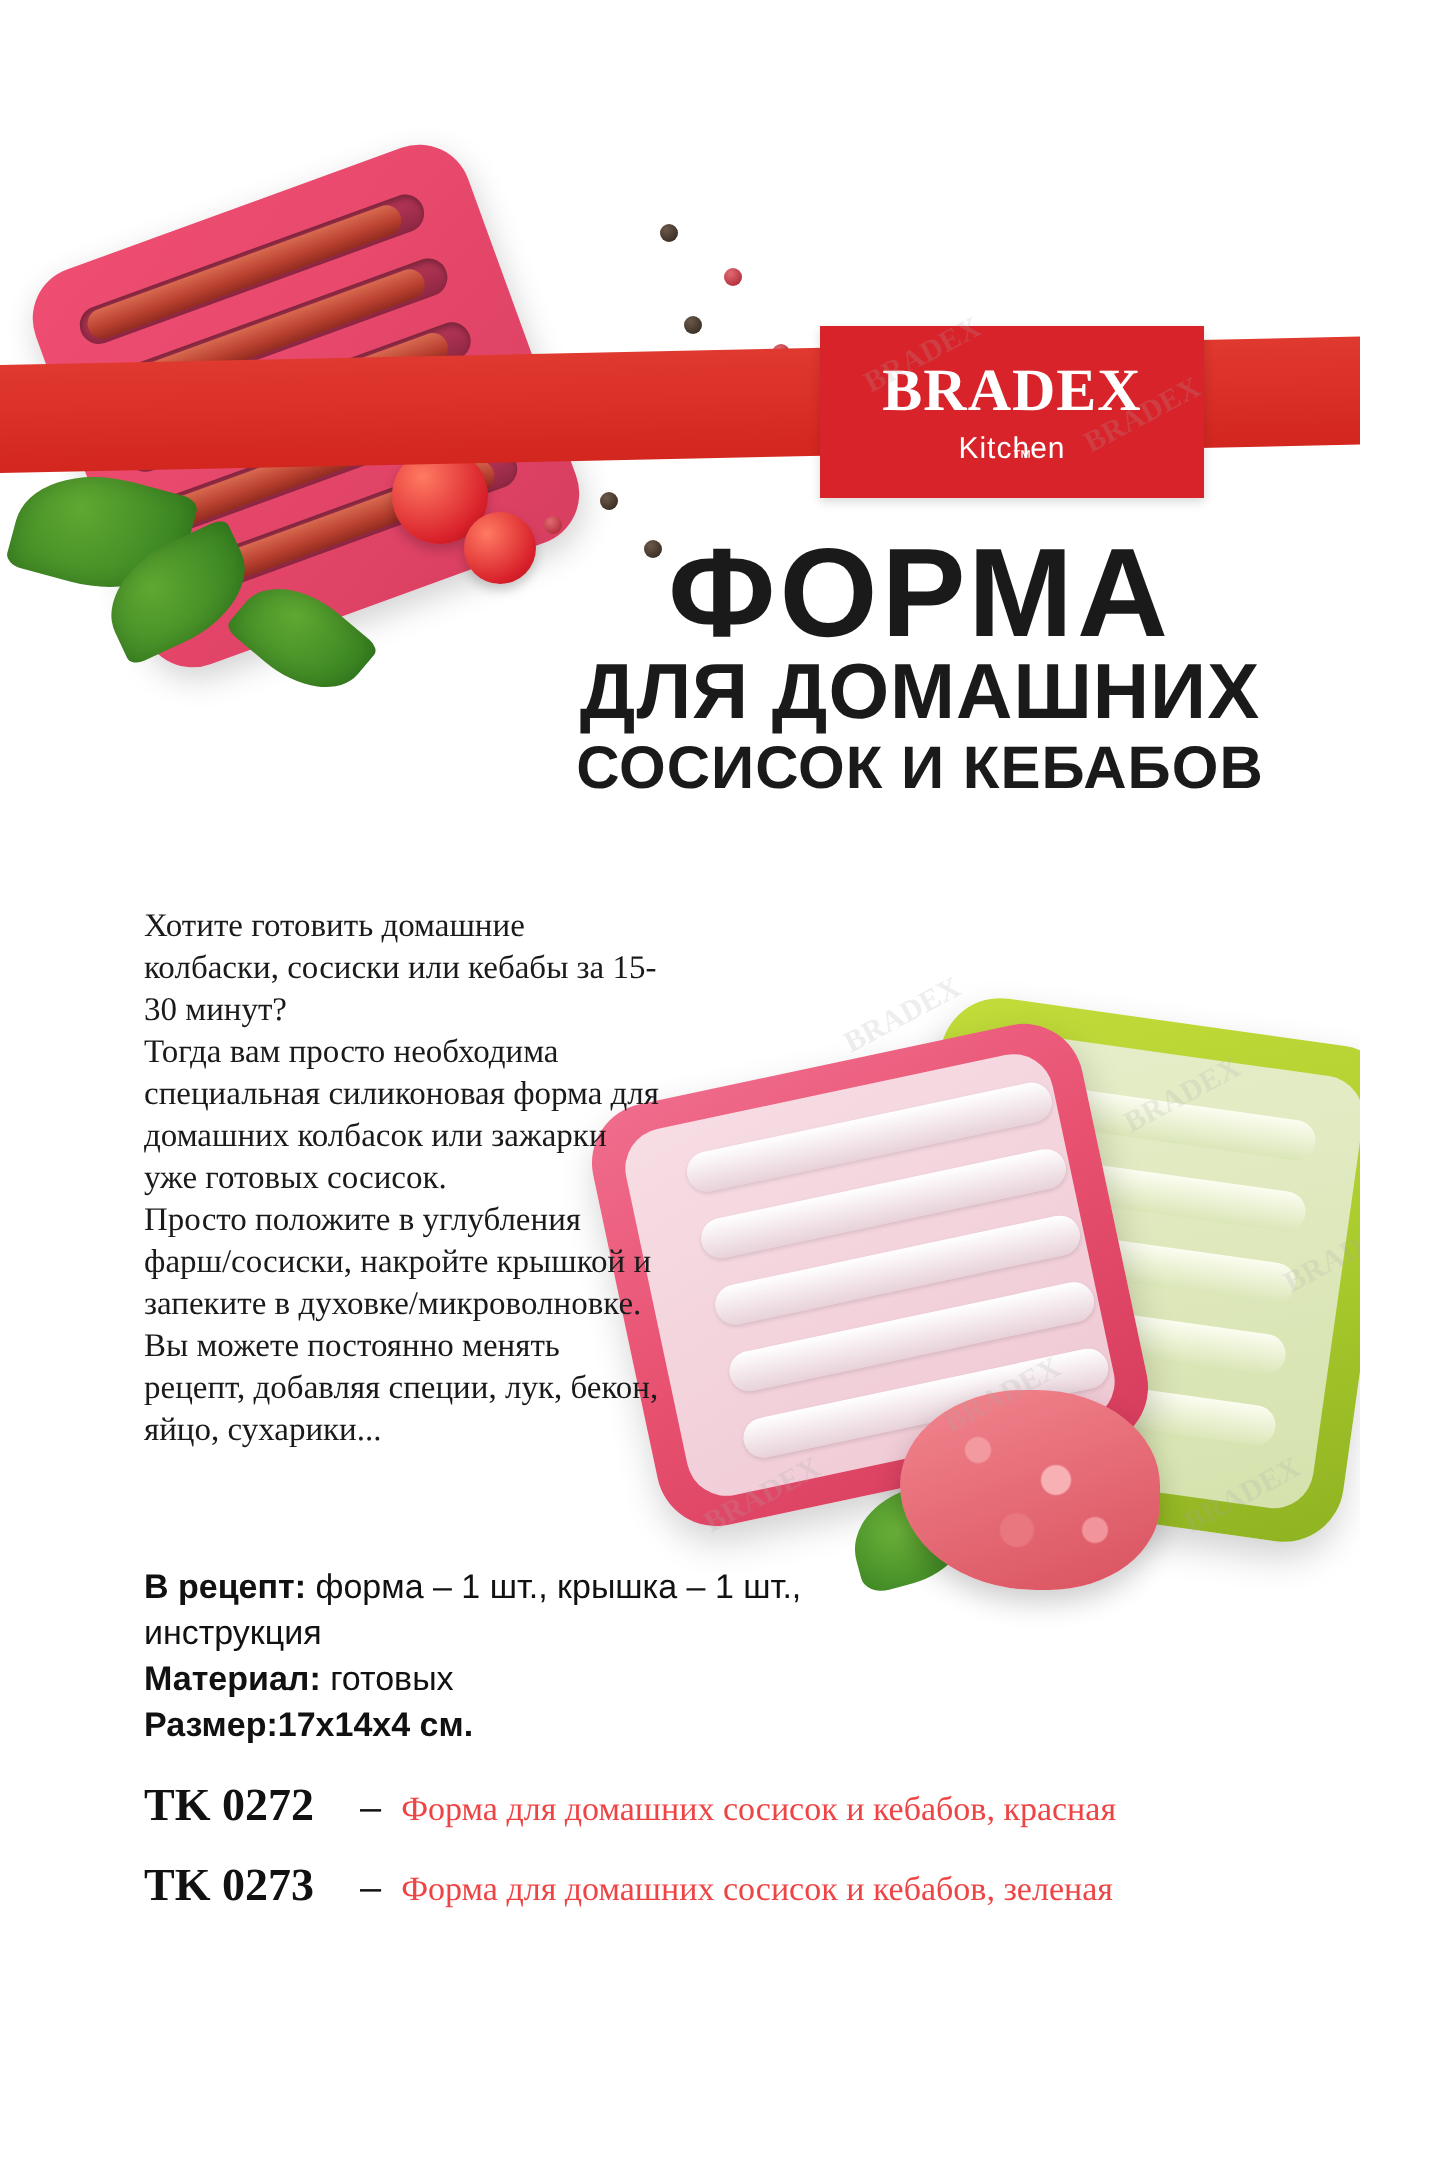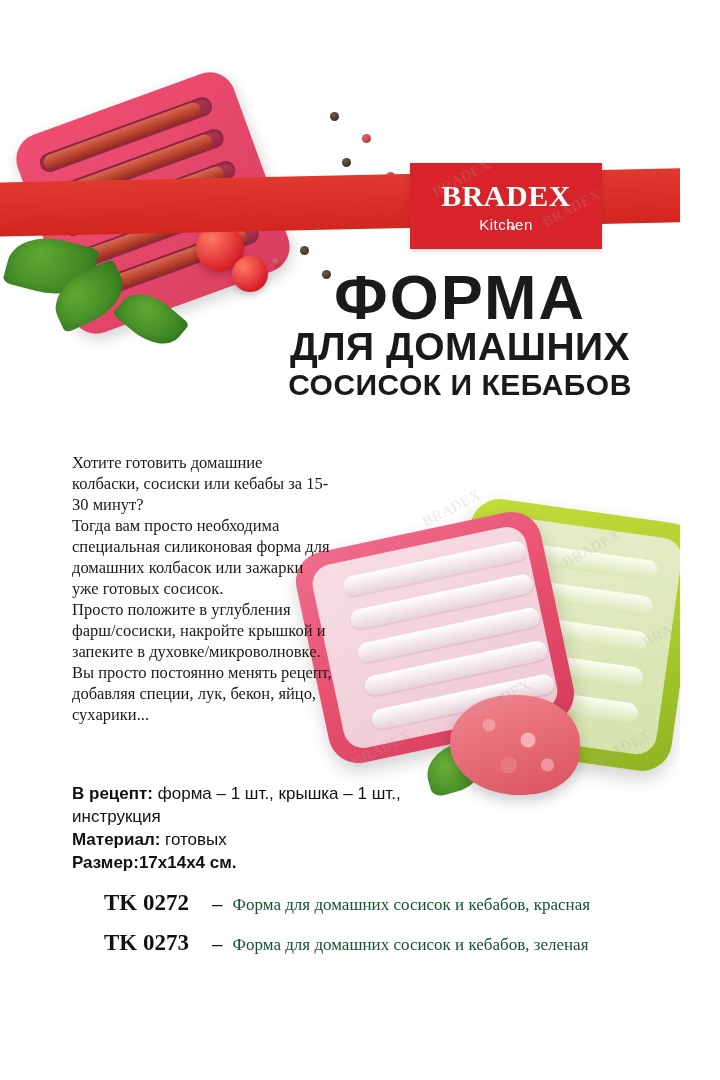--- a/index.html
+++ b/index.html
@@ -181,38 +181,37 @@
   
   .sku-list {
     position: absolute;
     left: 72px; top: 890px;
     width: 590px;
   }
   .sku-row {
     display: flex;
     align-items: baseline;
     margin-bottom: 14px;
-    margin-left: 32px;
   }
   .sku-code {
     font-family: "Liberation Serif", serif;
     font-weight: bold;
     font-size: 23px;
     color: #111;
     width: 108px;
   }
   .sku-dash {
     font-size: 19px;
     margin: 0 10px 0 0;
     color: #111;
   }
   .sku-desc {
     font-family: "Liberation Serif", serif;
     font-size: 17px;
-    color: #14532d;
+    color: #ef4444;
   }
 
   
   .photo-product {
     position: absolute;
     right: 0; top: 500px;
     width: 380px; height: 330px;
   }
   .tray-pink-lg {
     position: absolute;
@@ -374,21 +373,21 @@
       </div>
     </div>
     <div class="parsley"></div>
     <div class="mince"></div>
   </div>
 
   <div class="body-copy">
     <p>Хотите готовить домашние колбаски, сосиски или кебабы за 15-30 минут?</p>
     <p>Тогда вам просто необходима специальная силиконовая форма для домашних колбасок или зажарки уже готовых сосисок.</p>
     <p>Просто положите в углубления фарш/сосиски, накройте крышкой и запеките в духовке/микроволновке.</p>
-    <p>Вы просто постоянно менять рецепт, добавляя специи, лук, бекон, яйцо, сухарики...</p>
+    <p>Вы можете постоянно менять рецепт, добавляя специи, лук, бекон, яйцо, сухарики...</p>
   </div>
 
   <div class="specs">
     <div>
       <b>В рецепт:</b>
       <span>форма – 1 шт., крышка – 1 шт., инструкция</span>
     </div>
     <div>
       <b>Материал:</b>
       <span>готовых</span>

